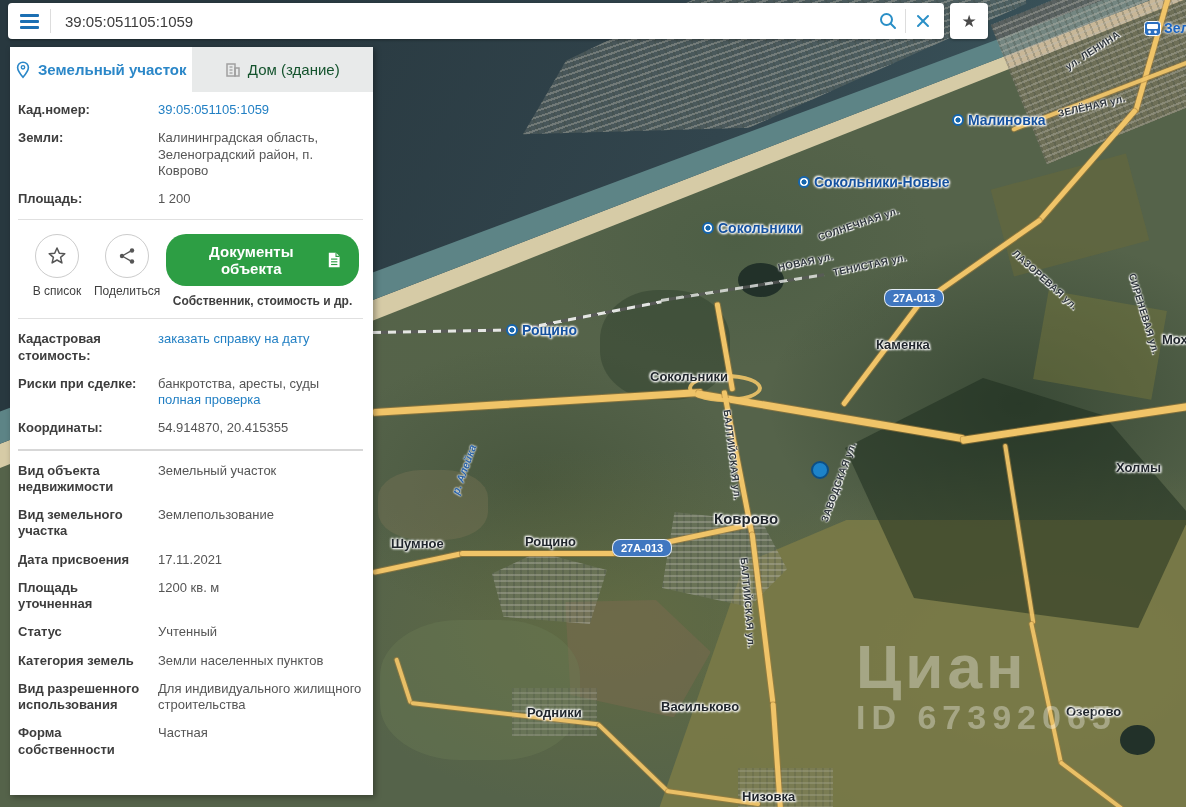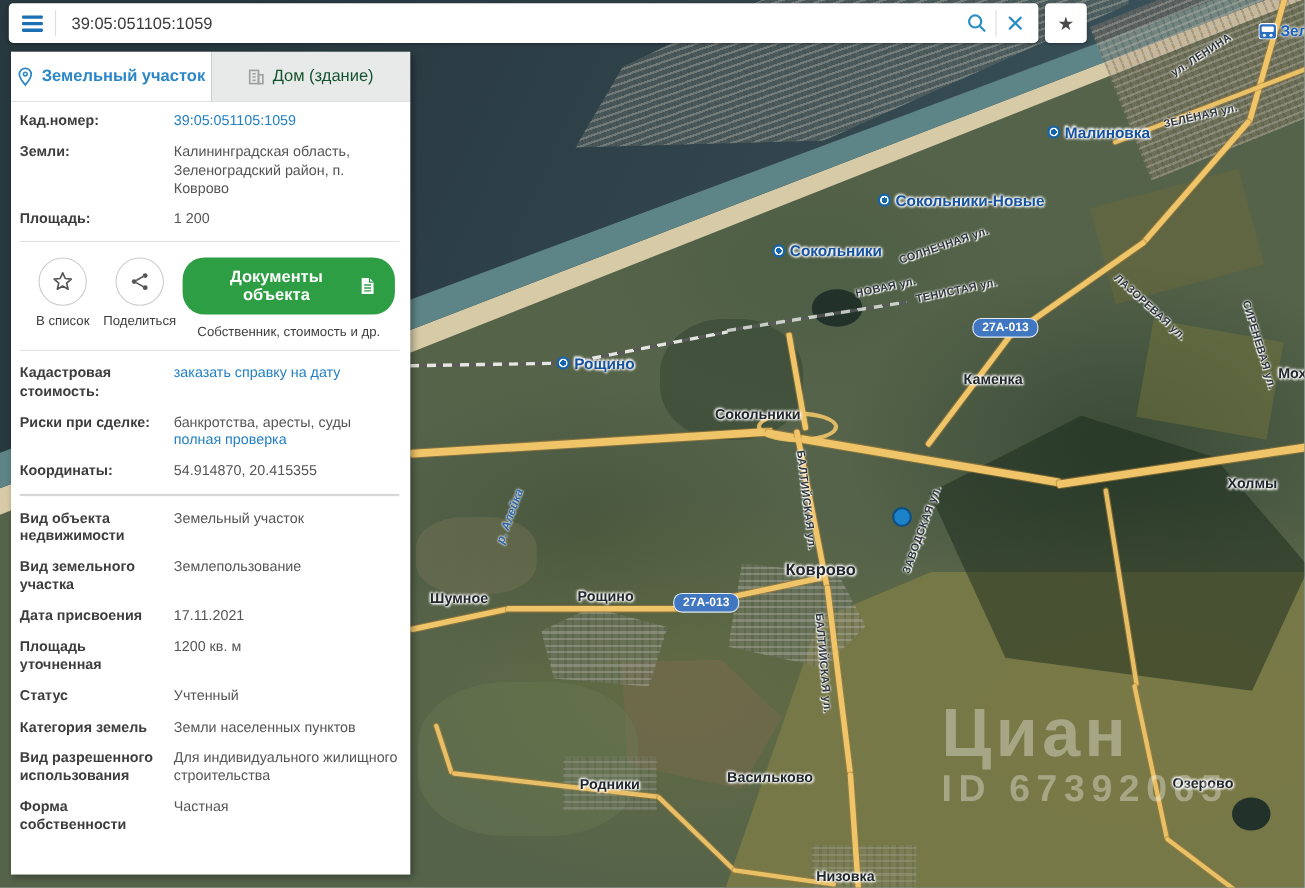--- a/index.html
+++ b/index.html
@@ -82,21 +82,21 @@
   .hr.strong { border-top:2px solid #d7d7d7; }
 
   .actions { display:flex; align-items:flex-start; padding:2px 4px 0 8px; margin-bottom:4px; }
   .act { display:flex; flex-direction:column; align-items:center; width:62px; cursor:pointer; }
   .act + .act { margin-left:8px; }
   .act .circle { width:44px; height:44px; border:1px solid #ccc; border-radius:50%; display:flex; align-items:center; justify-content:center; color:#555; background:#fff; }
   .act .cap { font-size:12px; color:#3f3f3f; font-weight:normal; margin-top:6px; white-space:nowrap; }
   .docs { flex:1; display:flex; flex-direction:column; align-items:center; margin-left:8px; }
   .docs-btn { display:flex; align-items:center; gap:8px; background:#2d9e44; color:#fff; border:none; cursor:pointer;
     font-family:inherit; font-size:15px; font-weight:bold; padding:9px 18px; border-radius:20px; }
-  .docs-cap { font-size:12px; color:#3f3f3f; font-weight:normal; margin-top:8px; white-space:nowrap; }
+  .docs-cap { font-size:12px; color:#3f3f3f; font-weight:bold; margin-top:8px; white-space:nowrap; }
 </style>
 </head>
 <body>
 
 <div id="stage">
 
   <div id="map">
     <div class="layer terrain-base"></div>
 
     <div class="layer" style="left:620px;top:520px;width:566px;height:287px;clip-path:polygon(7% 100%,22% 15%,40% 0,100% 0,100% 100%);background:#7a7a47;opacity:.9;"></div>
@@ -154,21 +154,21 @@
 
     <div class="place" style="position: absolute; left: 876px; top: 337px;"><span>Каменка</span></div>
         <div class="place" style="position: absolute; left: 650px; top: 369px;"><span>Сокольники</span></div>
         <div class="place lg" style="position: absolute; left: 714px; top: 510px;"><span>Коврово</span></div>
         <div class="place" style="position: absolute; left: 391px; top: 536px;"><span>Шумное</span></div>
         <div class="place" style="position: absolute; left: 525px; top: 534px;"><span>Рощино</span></div>
         <div class="place" style="position: absolute; left: 527px; top: 705px;"><span>Родники</span></div>
         <div class="place" style="position: absolute; left: 661px; top: 699px;"><span>Васильково</span></div>
         <div class="place" style="position: absolute; left: 1066px; top: 704px;"><span>Озерово</span></div>
         <div class="place" style="position: absolute; left: 742px; top: 789px;"><span>Низовка</span></div>
-        <div class="place" style="position: absolute; left: 1116px; top: 432px;"><span>Холмы</span></div>
+        <div class="place" style="position: absolute; left: 1116px; top: 460px;"><span>Холмы</span></div>
         <div class="place" style="position: absolute; left: 1162px; top: 332px;"><span>Мох</span></div>
       </div>
     <div>
 
     <div class="poi" style="position: absolute; left: 952px; top: 112px;">
           <span class="dot"></span>
           <span class="txt">Малиновка</span>
         </div>
         <div class="poi" style="position: absolute; left: 798px; top: 174px;">
           <span class="dot"></span>

